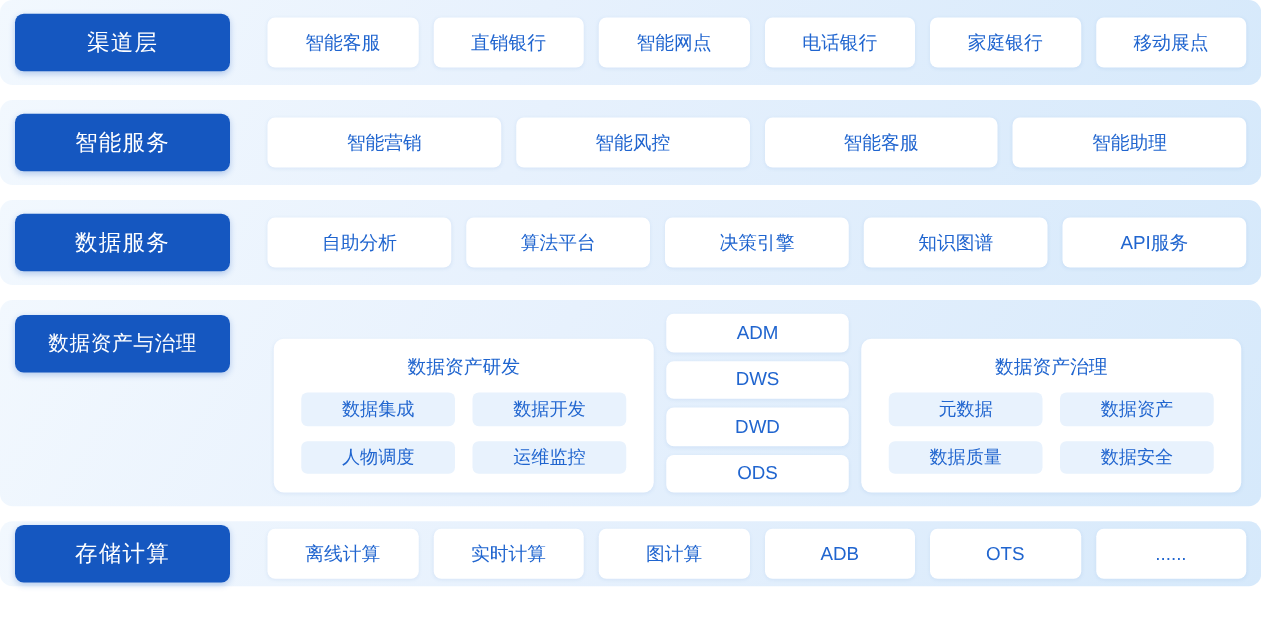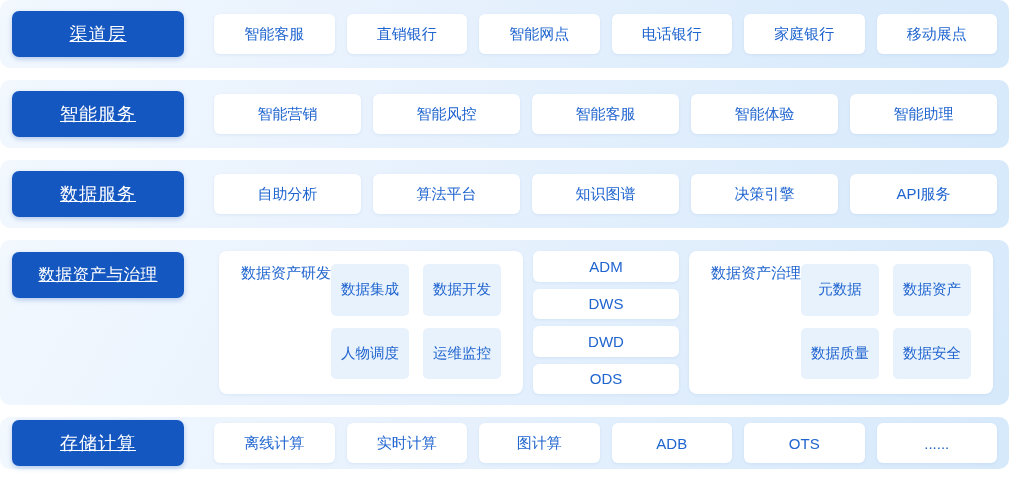--- a/index.html
+++ b/index.html
@@ -43,21 +43,20 @@
     margin-left: 12px;
     background: #1557c0;
     border-radius: 7px;
     color: #ffffff;
     font-size: 18px;
     letter-spacing: 1px;
     display: flex;
     align-items: center;
     justify-content: center;
     box-shadow: 0 2px 5px rgba(21,87,192,0.28);
-    text-decoration: underline;
   }
   .layer-label.wide { font-size: 16.5px; letter-spacing: 0.5px; }
 
   .layer-assets .layer-label { align-self: flex-start; margin-top: 12px; text-align: center; }
 
   
   .chips {
     flex: 1 1 auto;
     display: flex;
     align-items: center;
@@ -87,22 +86,23 @@
     gap: 10px;
     padding: 11px 12px 11px 35px;
     height: 100%;
   }
 
   .panel {
     background: #ffffff;
     border-radius: 8px;
     padding: 13px 22px 15px;
     display: flex;
-    flex-direction: row;
+    flex-direction: column;
     box-shadow: 0 1px 3px rgba(70,130,200,0.10);
+    margin-top: 20px;
   }
   .panel-dev  { flex: 0 0 304px; }
   .panel-gov  { flex: 0 0 304px; }
 
   .panel-title {
     text-align: center;
     color: #2065cf;
     font-size: 15px;
     margin-bottom: 11px;
   }
@@ -163,32 +163,31 @@
       <div class="chip">移动展点</div>
     </div>
   </div>
 
   <div class="layer layer-simple">
     <div class="layer-label">智能服务</div>
     <div class="chips">
       <div class="chip">智能营销</div>
       <div class="chip">智能风控</div>
       <div class="chip">智能客服</div>
-      <div class="chip">智能体验</div>
       <div class="chip">智能助理</div>
     </div>
   </div>
 
   <div class="layer layer-simple">
     <div class="layer-label">数据服务</div>
     <div class="chips">
       <div class="chip">自助分析</div>
       <div class="chip">算法平台</div>
+      <div class="chip">决策引擎</div>
       <div class="chip">知识图谱</div>
-      <div class="chip">决策引擎</div>
       <div class="chip">API服务</div>
     </div>
   </div>
 
   <div class="layer layer-assets">
     <div class="layer-label wide">数据资产与治理</div>
 
     <div class="assets-body">
 
       <div class="panel panel-dev">

